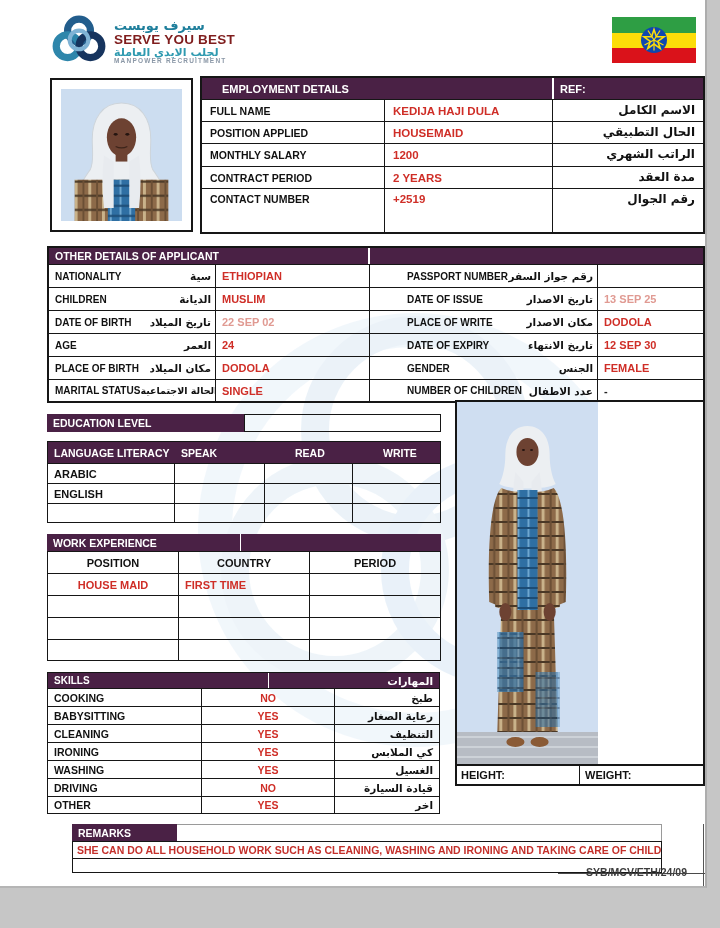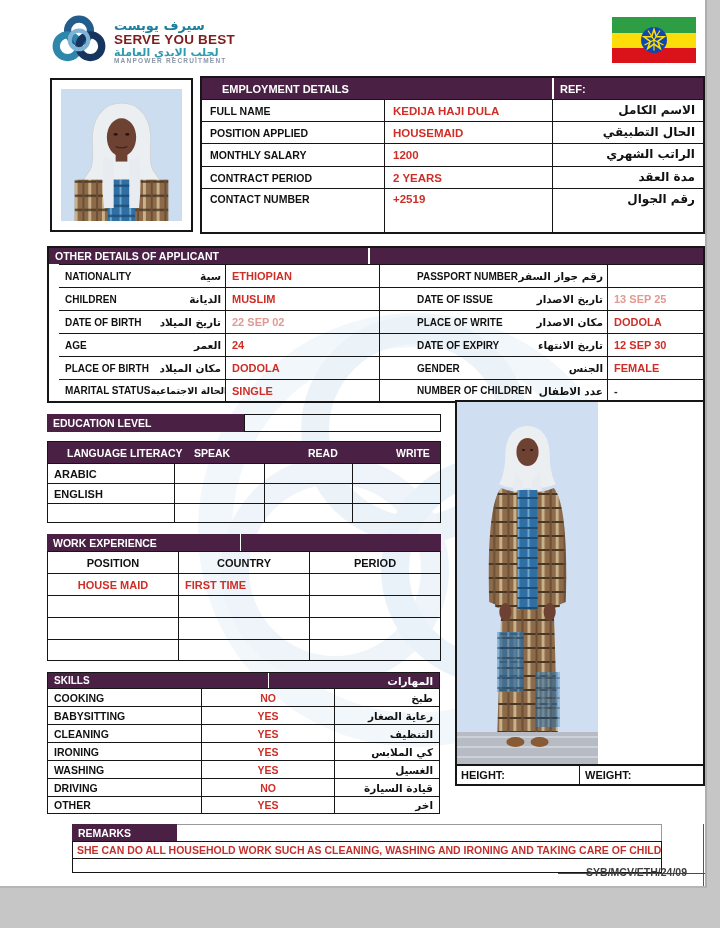--- a/index.html
+++ b/index.html
@@ -42,40 +42,40 @@
   .emp-head .ref { padding-left:6px; display:flex; align-items:center; flex:1; }
   .emp-row { display:flex; border-top:1.5px solid #161616; }
   .emp-row .l { width:183px; padding-left:8px; font-weight:bold; font-size:10.5px; display:flex; align-items:center; border-right:1.5px solid #161616; color:#111; }
   .emp-row .v { flex:1; padding-left:8px; font-weight:bold; font-size:11.5px; display:flex; align-items:center; border-right:1.5px solid #161616; }
   .emp-row .a { width:150px; display:flex; align-items:flex-start; justify-content:flex-end; padding:3px 8px 0 0; font-weight:bold; font-size:12px; color:#111; }
 
   
   .other { left:47px; top:246px; width:658px; border:2px solid #161616; }
   .other-head { display:flex; height:16px; font-weight:bold; font-size:10.5px; }
   .other-head .t { width:321px; padding-left:6px; display:flex; align-items:center; border-right:2px solid #fff; }
-  .other-body { display:flex;padding-left:10px; }
+  .other-body { display:flex; }
   .half-l { width:321px; border-right:1.5px solid #161616; }
   .half-r { flex:1; }
   .orow { display:flex; height:23px; border-top:1.5px solid #161616; }
   .orow .lbl { display:flex; justify-content:space-between; align-items:center; padding:0 4px 0 6px; border-right:1.5px solid #161616; overflow:hidden; }
   .half-l .lbl { width:167px; }
   .half-r .lbl { width:197px;margin-left:31px; }
   .orow .en { font-size:10px; font-weight:bold; color:#111; white-space:nowrap; }
   .orow .arl { font-size:10.5px; font-weight:bold; color:#111; white-space:nowrap; }
   .orow .val { flex:1; display:flex; align-items:center; padding-left:6px; font-weight:bold; font-size:11px; }
 
   
   .edu { left:47px; top:414px; width:394px; height:18px; display:flex; }
   .edu .t { width:197px; padding-left:6px; font-size:10.5px; font-weight:bold; display:flex; align-items:center; }
   .edu .blank { flex:1; border:1.5px solid #161616; }
 
   
   .lang { left:47px; top:441px; width:394px; border:1.5px solid #161616; }
   .lang-head { display:flex; height:21px; align-items:center; font-weight:bold; font-size:10.5px; }
-  .lang-head .h1 { width:127px; padding-left:6px;margin-left:13px; }
+  .lang-head .h1 { width:127px; padding-left:6px; }
   .lang-head .h2 { width:90px; padding-left:6px; }
   .lang-head .h3 { width:88px; padding-left:6px;margin-left:24px; }
   .lang-head .h4 { flex:1; padding-left:6px; }
   .lrow { display:flex; height:20px; border-top:1.5px solid #161616; }
   .lrow .c1 { width:127px; padding-left:6px; display:flex; align-items:center; font-weight:bold; font-size:11px; color:#111; border-right:1.5px solid #161616; }
   .lrow .c2 { width:90px; border-right:1.5px solid #161616; }
   .lrow .c3 { width:88px; border-right:1.5px solid #161616; }
   .lrow .c4 { flex:1; }
 
   

